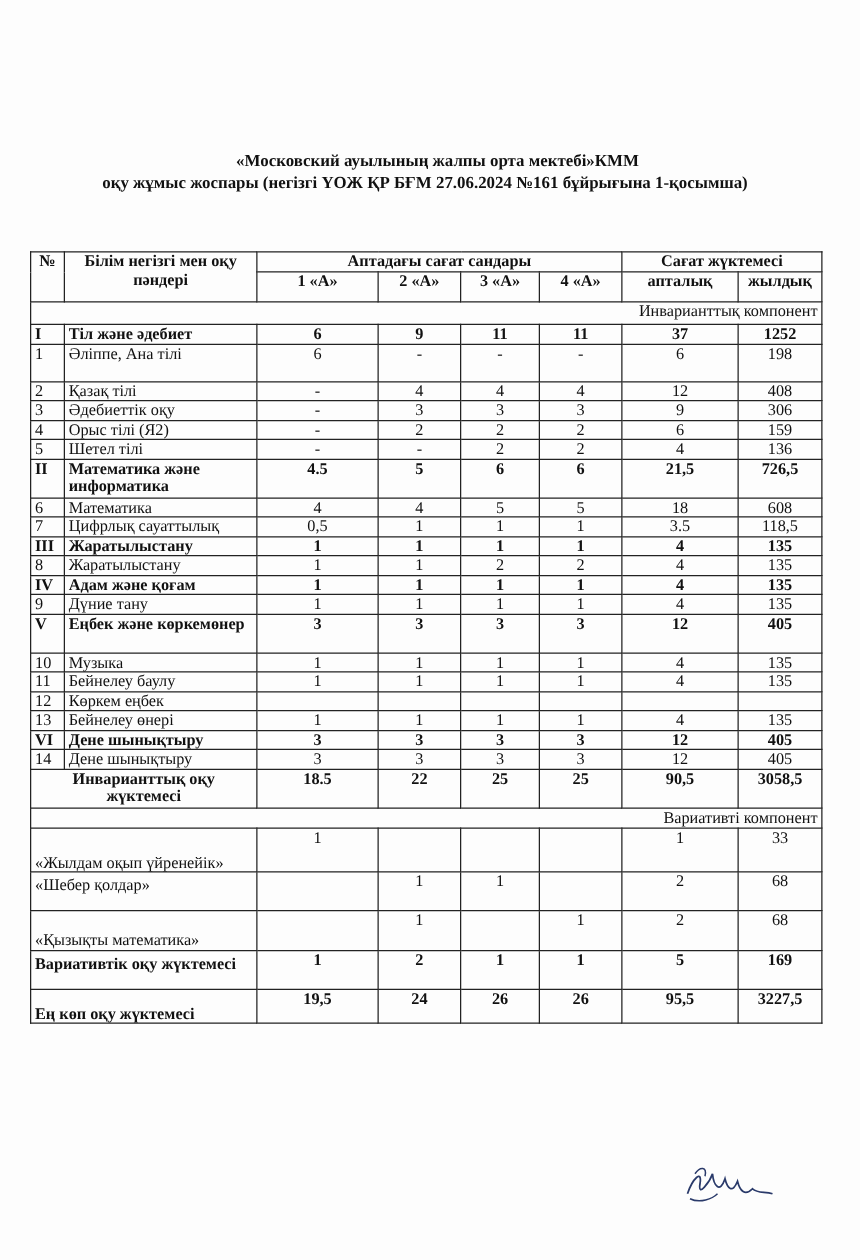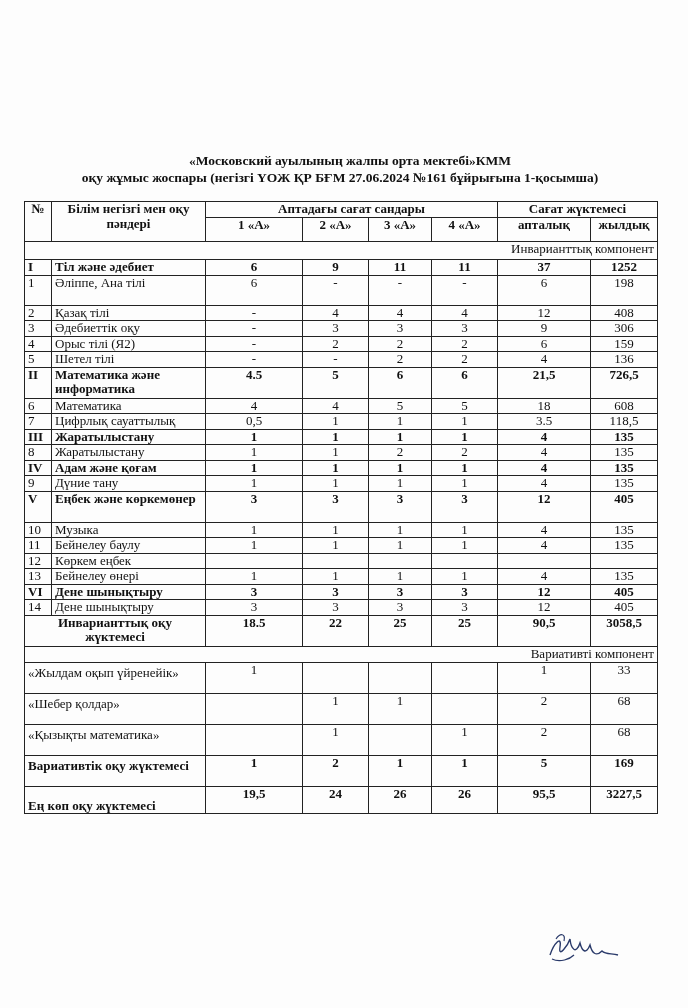--- a/index.html
+++ b/index.html
@@ -1,20 +1,20 @@
 <!DOCTYPE html>
 <html><head>
 <meta charset="utf-8">
 <style>
   html, body { margin: 0; padding: 0; }
   body {
     width: 688px; height: 1008px; background: #fdfdfd; position: relative; overflow: hidden;
     font-family: "Liberation Serif", "DejaVu Serif", serif; color: #111;
   }
-  .title { position: absolute; left: 0; top: 152px; width: 680px; text-align: center; font-weight: bold; font-size: 13.5px; line-height: 17px; font-family: Liberation Serif, serif; }
+  .title { position: absolute; left: 0; top: 120px; width: 680px; text-align: center; font-weight: bold; font-size: 13.5px; line-height: 17px; font-family: Liberation Serif, serif; }
   .title div { white-space: nowrap; }
   .t1 { padding-left: 20px; }
   .t2 { padding-left: 40px; }
   .t3 { }
   table.plan {
     position: absolute; left: 24px; top: 201px; width: 633px;
     border-collapse: collapse; table-layout: fixed; font-size: 13px;
   }
   table.plan td, table.plan th { border: 1px solid #222; padding: 0 3px; line-height: 14.5px; vertical-align: top; }
   table.plan th { font-weight: bold; text-align: center; }
@@ -268,39 +268,39 @@
         <td class="c b">22</td>
         <td class="c b">25</td>
         <td class="c b">25</td>
       <td class="c b">90,5</td>
         <td class="c b">3058,5</td>
       </tr>
       <tr class="sect" style="height:16px">
         <td colspan="8">Вариативті компонент</td>
       </tr>
       <tr style="height:31px">
-      <td colspan="2" style="padding-top:3px">«Жылдам оқып үйренейік»</td>
+      <td colspan="2" style="padding-top:20px">«Жылдам оқып үйренейік»</td>
       <td class="c ">1</td>
         <td class="c "></td>
         <td class="c "></td>
         <td class="c "></td>
       <td class="c ">1</td>
         <td class="c ">33</td>
       </tr>
       <tr style="height:31px">
       <td colspan="2" style="padding-top:3px">«Шебер қолдар»</td>
       <td class="c "></td>
         <td class="c ">1</td>
         <td class="c ">1</td>
         <td class="c "></td>
       <td class="c ">2</td>
         <td class="c ">68</td>
       </tr>
       <tr style="height:31px">
-      <td colspan="2" style="padding-top:3px">«Қызықты математика»</td>
+      <td colspan="2" style="padding-top:16px">«Қызықты математика»</td>
       <td class="c "></td>
         <td class="c ">1</td>
         <td class="c "></td>
         <td class="c ">1</td>
       <td class="c ">2</td>
         <td class="c ">68</td>
       </tr>
       <tr style="height:31px">
       <td colspan="2" class="b" style="padding-top:3px">Вариативтік оқу жүктемесі</td>
       <td class="c b">1</td>

